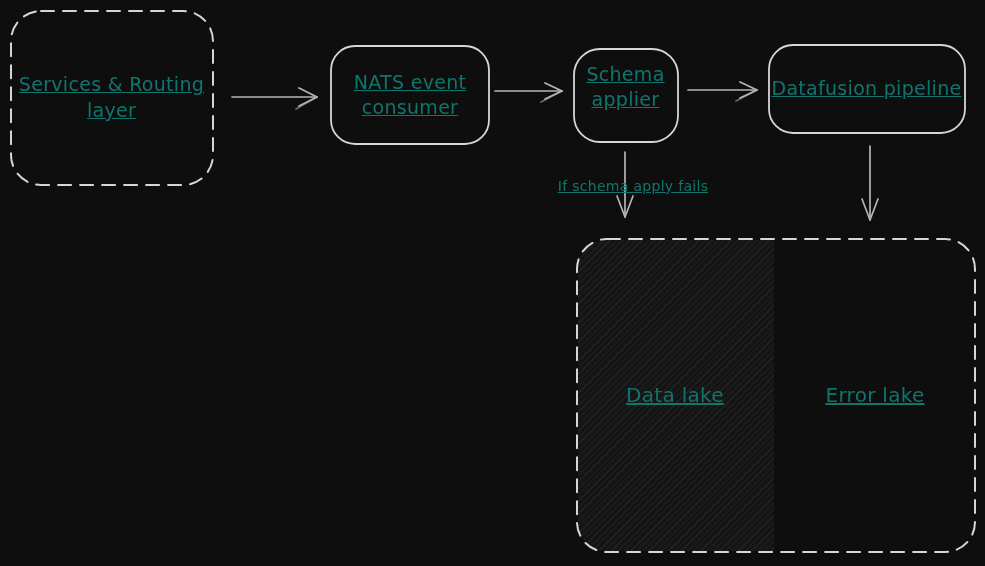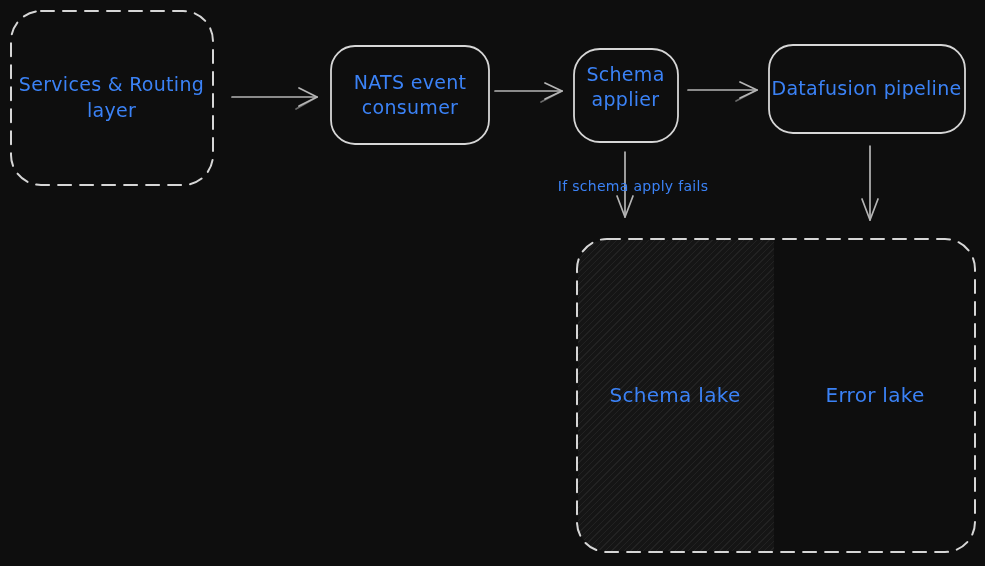--- a/index.html
+++ b/index.html
@@ -39,24 +39,25 @@
       transparent 4.5px
     );
   }
   .label {
     position: absolute;
     z-index: 3;
     display: flex;
     align-items: center;
     justify-content: center;
     text-align: center;
-    color: #3b82f6;
+    color: #0f766e;
     font-size: 19px;
     line-height: 1.32;
     letter-spacing: 0.3px;
+    text-decoration: underline;
   }
   .lbl-services   { left: 10px;  top: 10px;  width: 203px; height: 175px; padding: 0 6px; box-sizing: border-box; }
   .lbl-nats       { left: 330px; top: 45px;  width: 160px; height: 100px; padding: 0 22px; box-sizing: border-box; }
   .lbl-schema     { left: 573px; top: 48px;  width: 105px; height: 78px;  padding: 0 8px; box-sizing: border-box; }
   .lbl-datafusion { left: 768px; top: 44px;  width: 197px; height: 89px; }
   .lbl-fail       { left: 520px; top: 172px; width: 226px; height: 28px; font-size: 14px; }
   .lbl-errorlake  { left: 576px; top: 238px; width: 198px; height: 315px; font-size: 20px; }
   .lbl-datalake   { left: 774px; top: 238px; width: 202px; height: 315px; font-size: 20px; }
 </style>
 </head>
@@ -111,17 +112,17 @@
   <div class="label lbl-services">Services &amp; Routing layer</div>
 
   <div class="label lbl-nats">NATS event consumer</div>
 
   <div class="label lbl-schema">Schema applier</div>
 
   <div class="label lbl-datafusion">Datafusion pipeline</div>
 
   <div class="label lbl-fail">If schema apply fails</div>
 
-  <div class="label lbl-errorlake">Schema lake</div>
+  <div class="label lbl-errorlake">Data lake</div>
 
   <div class="label lbl-datalake">Error lake</div>
 
 </div>
 
 </body></html>

